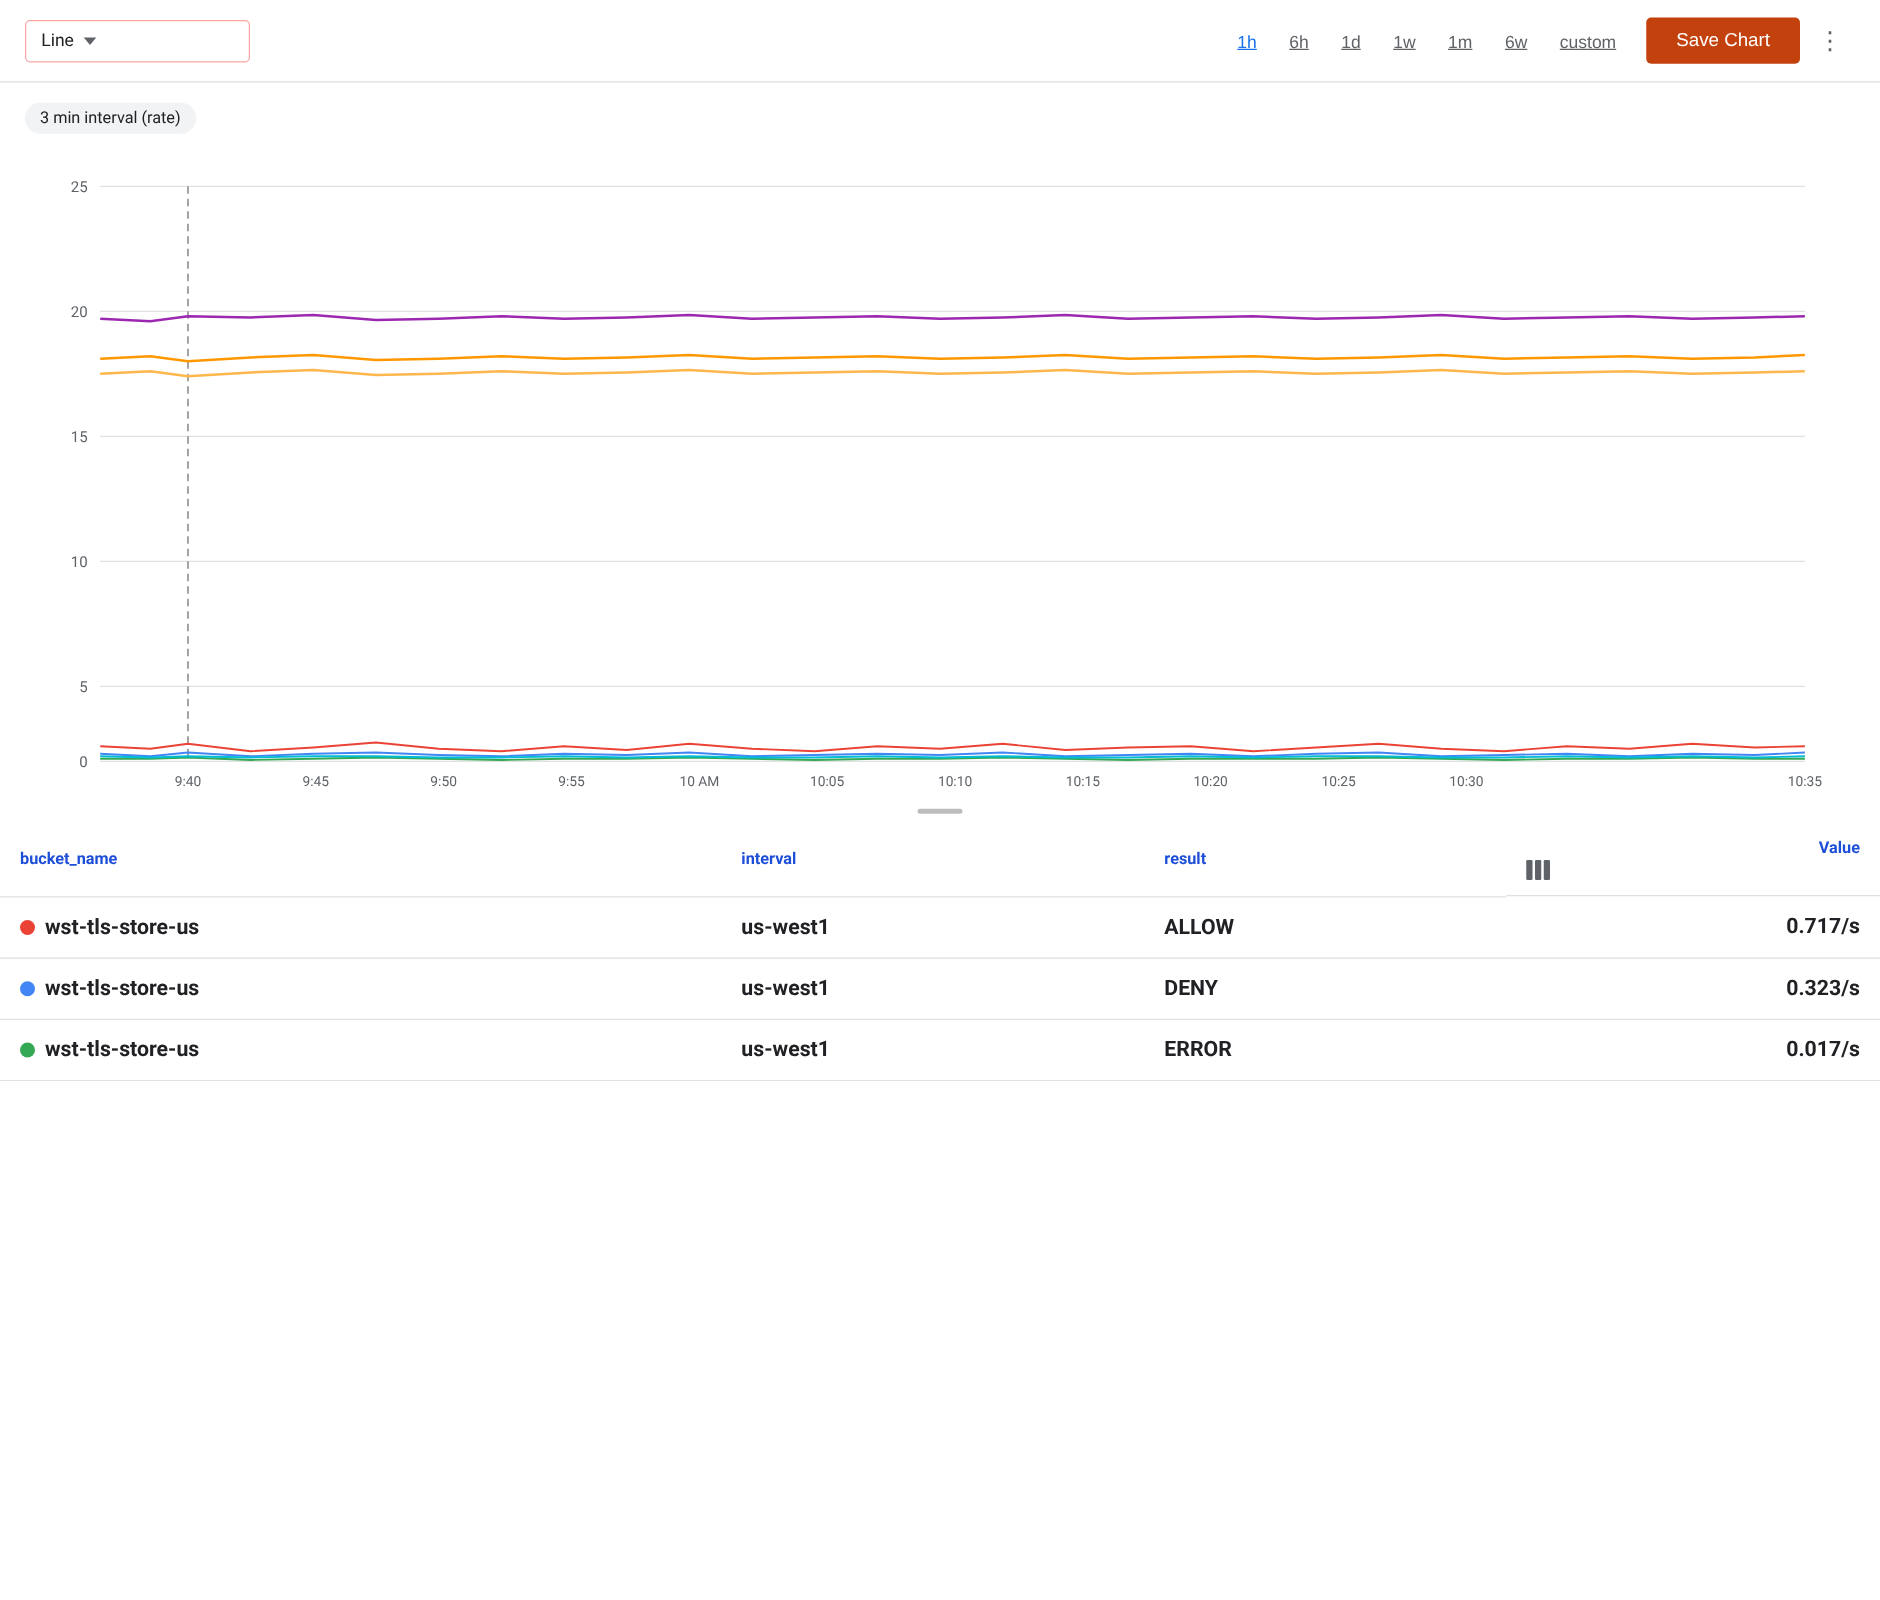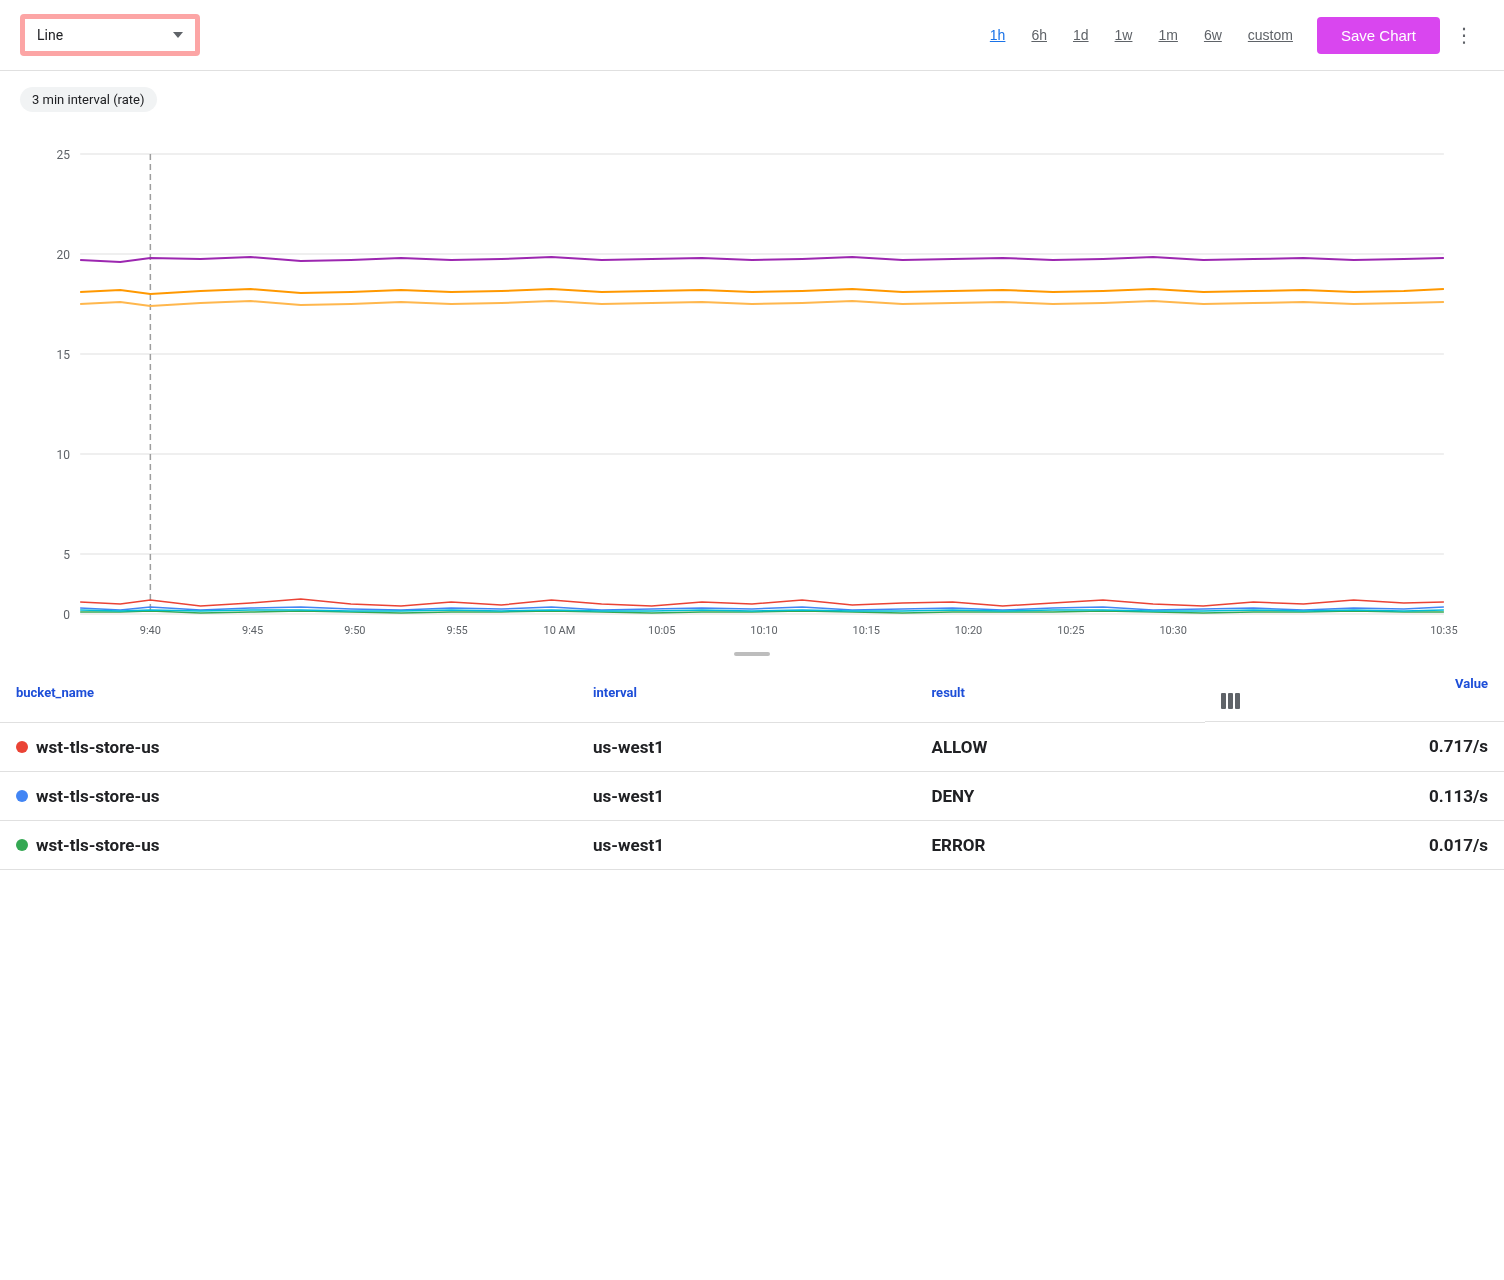--- a/index.html
+++ b/index.html
@@ -14,26 +14,25 @@
       display: flex;
       align-items: center;
       padding: 14px 20px;
       border-bottom: 1px solid #e0e0e0;
       gap: 16px;
     }
 
     .chart-type-select {
       display: flex;
       align-items: center;
-      border: 5px solid #fca5a5;
+      border: 1px solid #fca5a5;
       border-radius: 4px;
       padding: 8px 12px;
       min-width: 180px;
       cursor: pointer;
-      justify-content: space-between;
       background: #fff;
     }
 
     .chart-type-label {
       font-size: 14px;
       color: #202124;
     }
 
     .dropdown-arrow {
       width: 0;
@@ -61,21 +60,21 @@
       border-radius: 4px;
       text-decoration: underline;
     }
 
     .time-btn.active {
       color: #1a73e8;
       font-weight: 500;
     }
 
     .save-chart-btn {
-      background: #d946ef;
+      background: #c2410c;
       color: #fff;
       border: none;
       border-radius: 4px;
       padding: 10px 24px;
       font-size: 15px;
       font-weight: 500;
       cursor: pointer;
       margin-left: 8px;
     }
 
@@ -319,21 +318,21 @@
             <span>wst-tls-store-us</span>
           </div>
         </td>
         <td>
           <span>us-west1</span>
         </td>
         <td>
           <span>DENY</span>
         </td>
         <td class="value-col">
-          <span>0.113/s</span>
+          <span>0.323/s</span>
         </td>
       </tr>
       <tr>
         <td>
           <div class="bucket-cell">
             <span class="legend-dot" style="background:#34a853;"></span>
             <span>wst-tls-store-us</span>
           </div>
         </td>
         <td>

